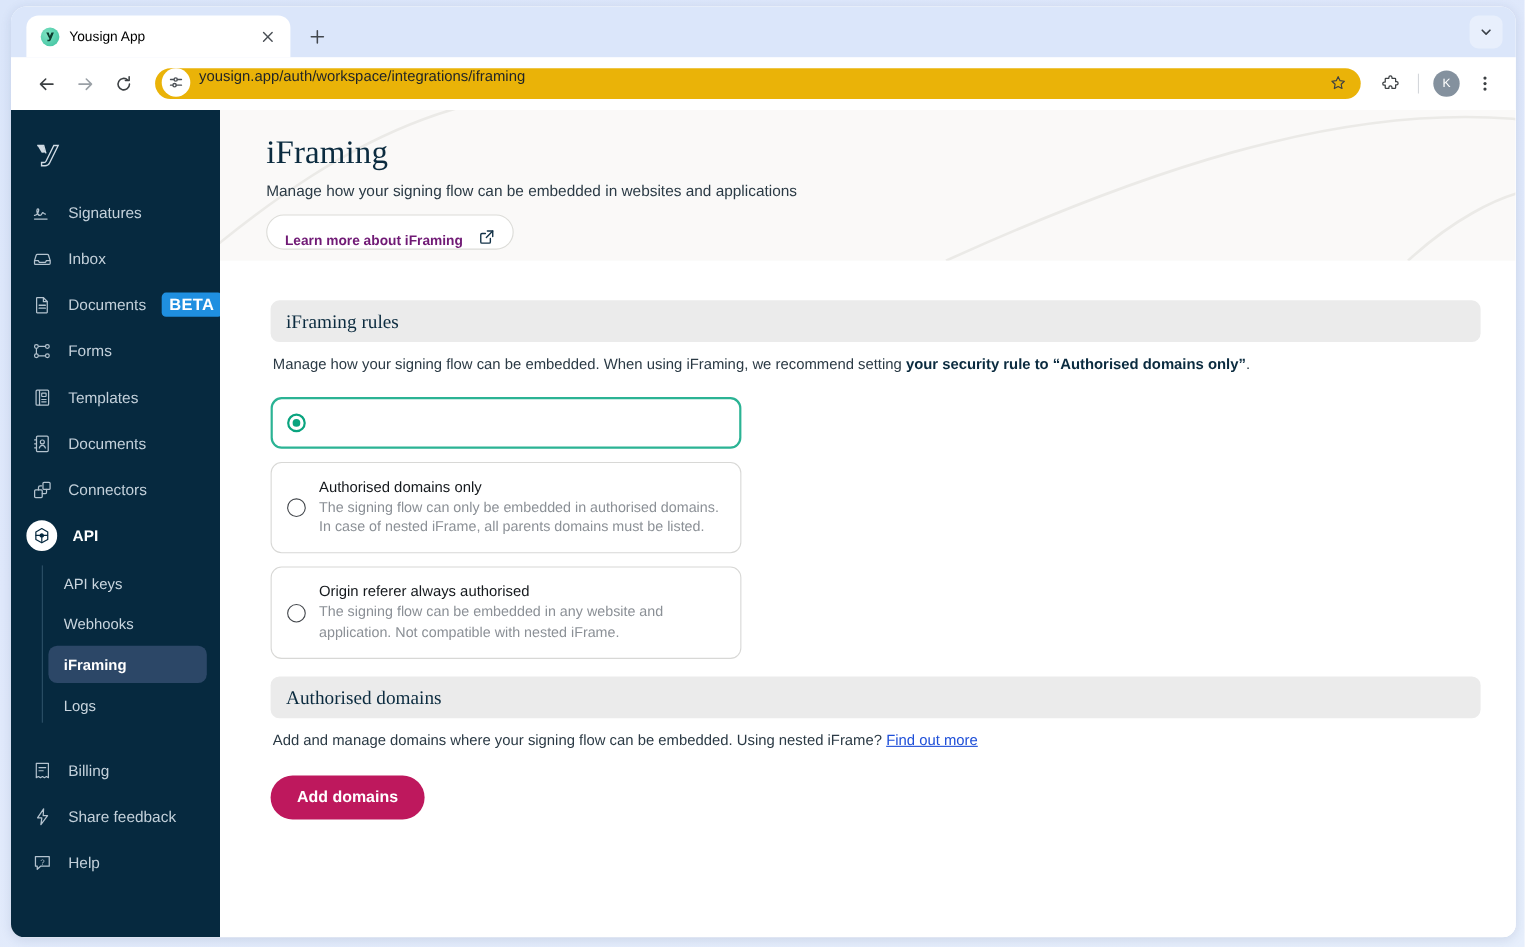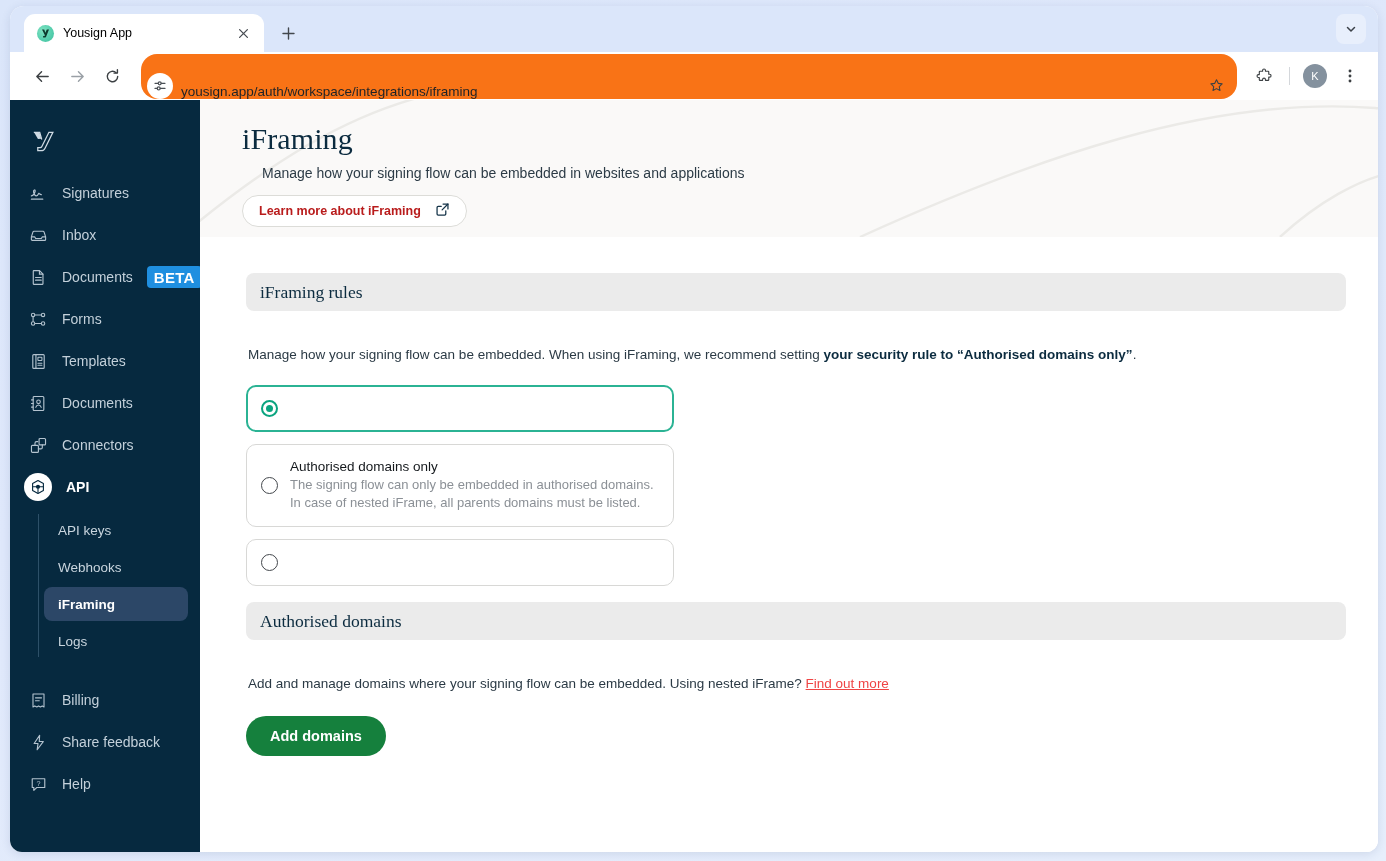--- a/index.html
+++ b/index.html
@@ -82,25 +82,25 @@
     gap: 3px;
   }
   .tb-btn {
     width: 32px; height: 32px; border-radius: 50%;
     display: flex; align-items: center; justify-content: center;
     color: #3c4043; flex: 0 0 auto;
   }
   .tb-btn.disabled { color: #9aa0a6; }
   .omnibox {
     flex: 1 1 auto;
-    height: 45px;
+    height: 28px;
     margin: 0 8px 0 10px;
-    background: #f97316;
+    background: #eab308;
     border-radius: 16px;
-    display: flex; align-items: flex-end;
+    display: flex; align-items: flex-start;
     padding: 0 8px 0 6px;
     gap: 8px;
     min-width: 0;
   }
   .omnibox-icon {
     width: 26px; height: 26px; border-radius: 50%;
     background: #ffffff;
     display: flex; align-items: center; justify-content: center;
     color: #4a4f55; flex: 0 0 auto;
   }
@@ -231,53 +231,52 @@
     font-size: 30px;
     color: #0b2b3f;
     letter-spacing: .1px;
     position: relative;
   }
   .page-subtitle {
     margin-top: 9px;
     font-size: 14px;
     color: #2c3b46;
     position: relative;
-    margin-left: 20px;
   }
   .learn-btn {
     margin-top: 14px;
-    display: inline-flex; align-items: center; gap: 14px;
+    display: inline-flex; align-items: flex-end; gap: 14px;
     height: 32px;
     padding: 0 16px;
     border: 1px solid #dcdcd8;
     background: #ffffff;
     border-radius: 17px;
     font-size: 12.5px; font-weight: bold;
-    color: #b91c1c;
+    color: #701a75;
     position: relative;
   }
 
   .body-scroll {
     position: relative;
     padding: 36px 32px 0 46px;
     height: calc(100% - 137px);
     overflow: hidden;
   }
   .section-banner {
     background: #ebebeb;
     border-radius: 8px;
     height: 38px;
     display: flex; align-items: center;
     padding: 0 14px;
     font-family: "Liberation Serif", serif;
     font-size: 17.5px;
     color: #0b2b3f;
   }
   .section-desc {
-    margin: 34px 2px 0 2px;
+    margin: 10px 2px 0 2px;
     font-size: 13.5px;
     color: #2b3views;
     color: #2b3a45;
     line-height: 1.45;
   }
   .section-desc b { font-weight: bold; color: #0b2b3f; }
 
   .options { margin-top: 20px; }
   .option-card {
     width: 428px;
@@ -314,30 +313,30 @@
     font-size: 13.5px;
     color: #14181c;
     margin-bottom: 2px;
   }
   .option-desc {
     font-size: 13px;
     color: #8b9096;
     line-height: 1.42;
   }
   .link-inline {
-    color: #ef4444;
+    color: #1d4ed8;
     text-decoration: underline;
   }
   .add-btn {
     margin-top: 22px;
     display: inline-flex; align-items: center; justify-content: center;
     height: 40px;
     padding: 0 24px;
     border-radius: 21px;
-    background: #15803d;
+    background: #be185d;
     color: #ffffff;
     font-size: 14.5px; font-weight: bold;
   }
 </style>
 </head>
 <body>
 
 <div class="browser-window">
 
   <div class="tabstrip">
@@ -608,20 +607,24 @@
           <div class="option-card">
             <span class="radio"></span>
             <span class="option-text">
               <span class="option-title" style="display:block">Authorised domains only</span>
               <span class="option-desc" style="display:block">The signing flow can only be embedded in authorised domains. In case of nested iFrame, all parents domains must be listed.</span>
             </span>
           </div>
 
           <div class="option-card">
             <span class="radio"></span>
+            <span class="option-text">
+              <span class="option-title" style="display:block">Origin referer always authorised</span>
+              <span class="option-desc" style="display:block">The signing flow can be embedded in any website and application. Not compatible with nested iFrame.</span>
+            </span>
           </div>
 
         </div>
 
         <div class="section-banner" style="margin-top:16px">Authorised domains</div>
 
         <div class="section-desc">
           <span>Add and manage domains where your signing flow can be embedded. Using nested iFrame? </span><a class="link-inline" href="#">Find out more</a>
         </div>
 

